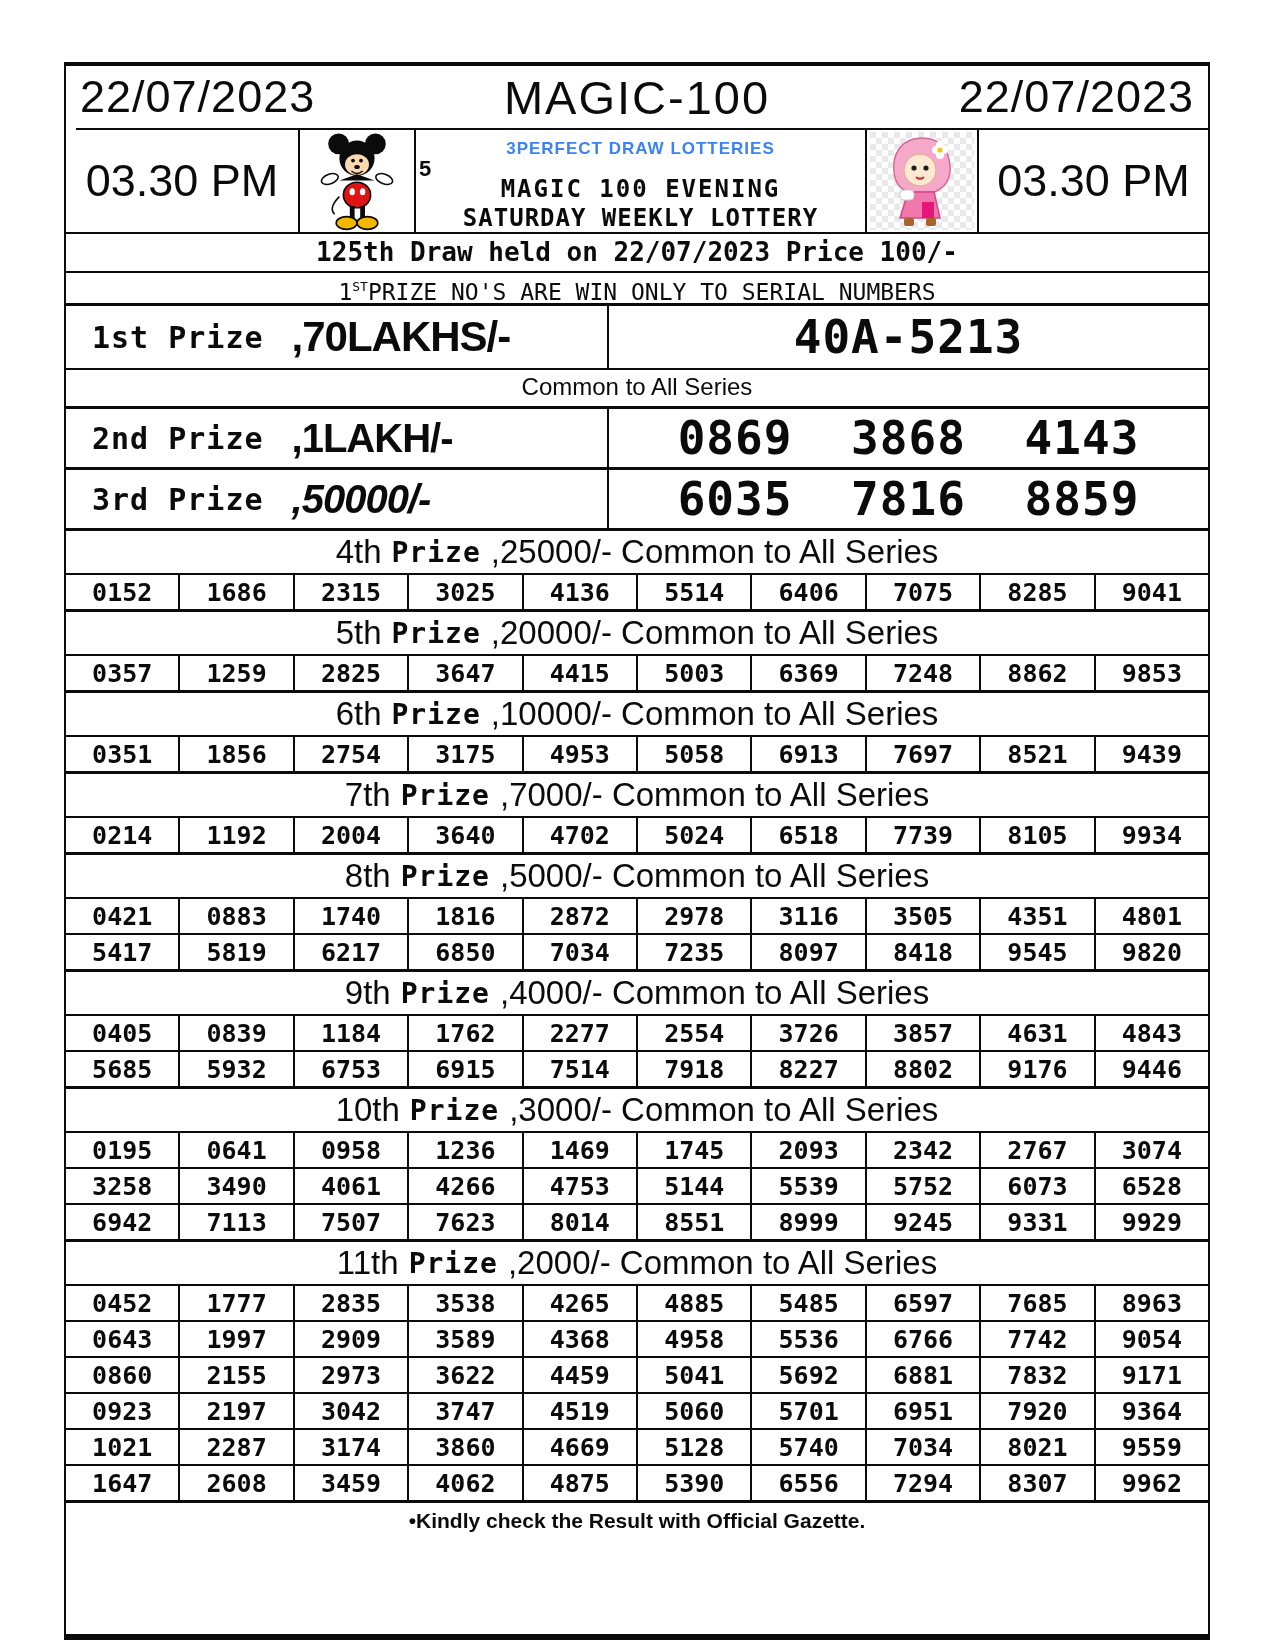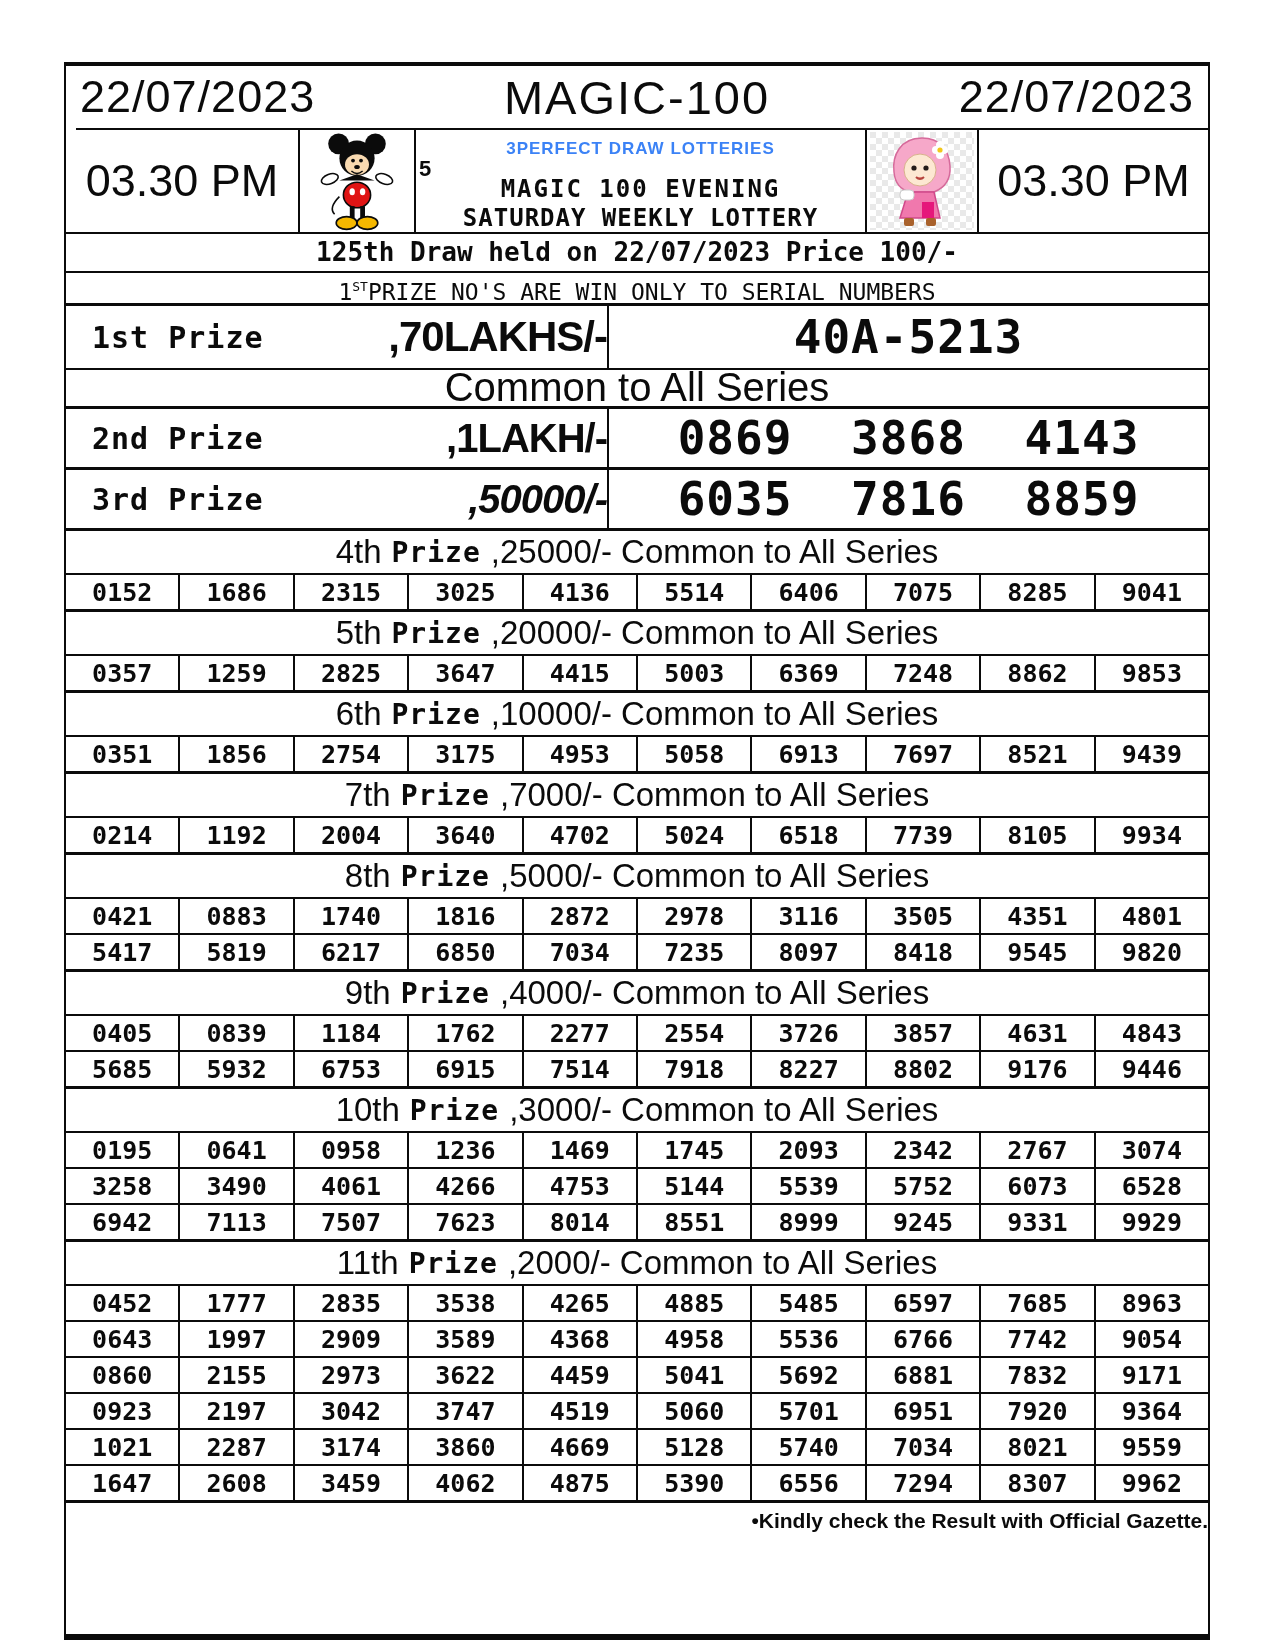--- a/index.html
+++ b/index.html
@@ -27,38 +27,38 @@
   .dname{font-size:24px;font-weight:bold;letter-spacing:2px;margin-top:16px;}
   .dseries{font-size:24px;font-weight:bold;letter-spacing:1px;margin-top:1px;}
   
   .draw-info{height:37px;line-height:37px;text-align:center;font-size:26px;font-weight:bold;}
   .serial-note{height:30px;line-height:27px;border-top:2px solid #0b0b0b;text-align:center;font-size:23px;}
   .serial-note sup{font-size:13px;}
   
   .tprow{display:flex;border-top:3px solid #0b0b0b;}
   .tprow.r1{height:62px;}
   .tprow.r2,.tprow.r3{height:58px;}
-  .tp-left{width:543px;box-sizing:border-box;border-right:2px solid #0b0b0b;display:flex;align-items:center;padding-left:26px;justify-content:space-between;}
+  .tp-left{width:543px;box-sizing:border-box;border-right:2px solid #0b0b0b;display:flex;align-items:center;padding-left:26px;}
   .tp-label{font-size:30px;font-weight:bold;letter-spacing:1px;white-space:nowrap;}
   .tp-amount{margin-left:28px;font-weight:bold;font-size:42px;letter-spacing:-1px;white-space:nowrap;}
   .tprow.r3 .tp-amount{font-style:italic;font-size:40px;}
   .tprow.r2 .tp-amount{font-size:40px;}
   .tp-number{flex:1;display:flex;align-items:center;justify-content:center;font-weight:bold;font-size:46px;word-spacing:30px;letter-spacing:1px;}
-  .common-row{border-top:2px solid #0b0b0b;height:36px;line-height:34px;text-align:center;font-size:40px;}
+  .common-row{border-top:2px solid #0b0b0b;height:36px;line-height:34px;text-align:center;font-size:24px;}
   
   .sec-header{border-top:3px solid #0b0b0b;height:42px;display:flex;align-items:center;justify-content:center;}
   .sec-ordinal{font-size:33px;}
   .sec-prize{font-size:28px;font-weight:bold;letter-spacing:1px;margin:0 10px;font-family:"DejaVu Sans Mono","Liberation Mono",monospace;}
   .sec-rest{font-size:33px;}
   .num-row{display:flex;border-top:2px solid #0b0b0b;height:34px;}
   .num-cell{flex:1 1 0;border-left:2px solid #0b0b0b;display:flex;align-items:center;justify-content:center;
             font-family:"DejaVu Sans Mono","Liberation Mono",monospace;font-weight:bold;font-size:25px;}
   .num-cell:first-child{border-left:none;}
   
-  .footer{border-top:3px solid #0b0b0b;height:40px;padding-top:6px;text-align:right;font-weight:bold;font-size:21px;}
+  .footer{border-top:3px solid #0b0b0b;height:40px;padding-top:6px;text-align:center;font-weight:bold;font-size:21px;}
 </style>
 </head>
 <body>
 
 <div class="sheet">
 
   <div class="hrow1">
     <span class="hdate">22/07/2023</span>
     <span class="htitle">MAGIC-100</span>
     <span class="hdate right">22/07/2023</span>

